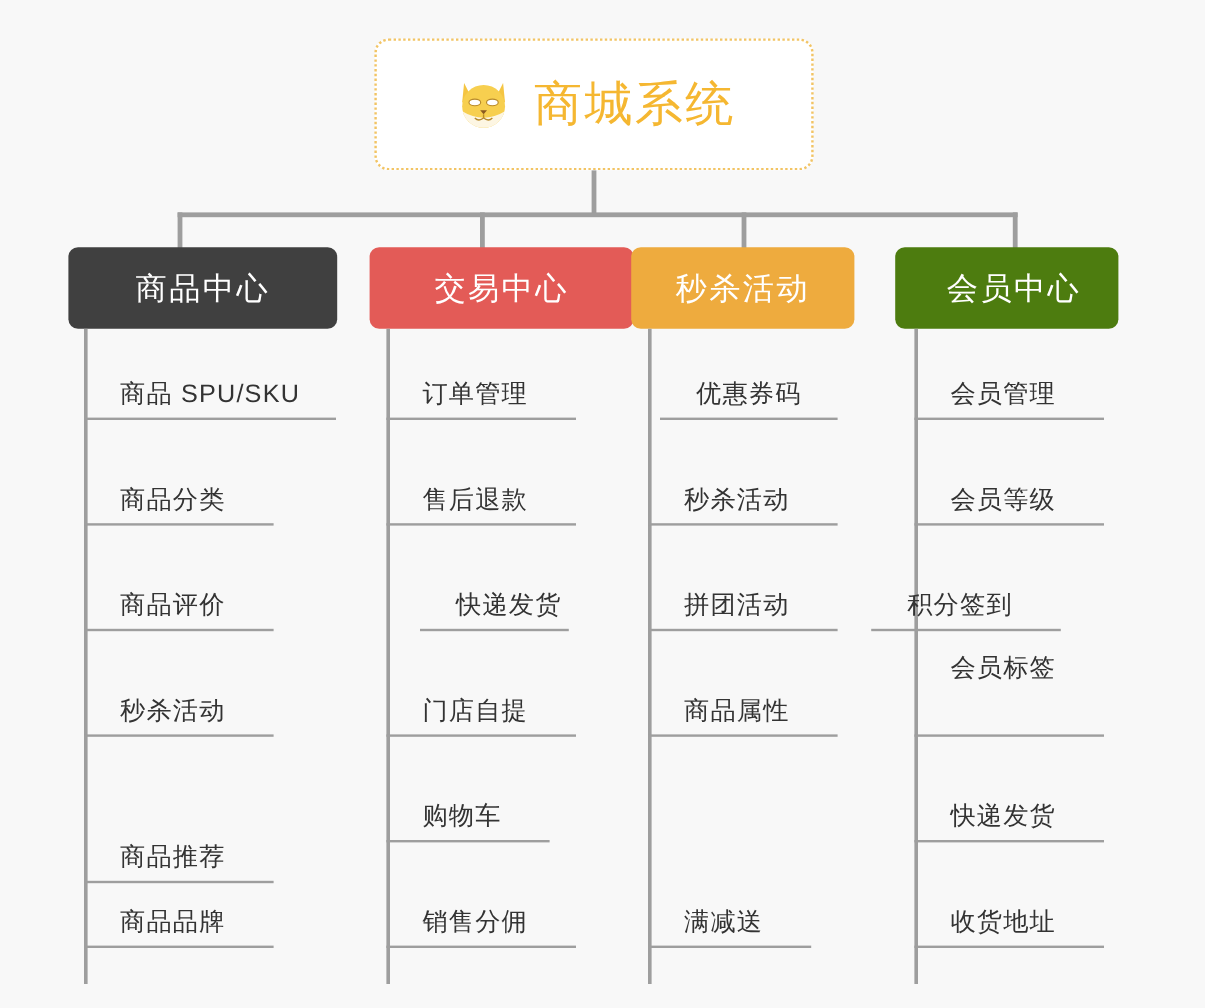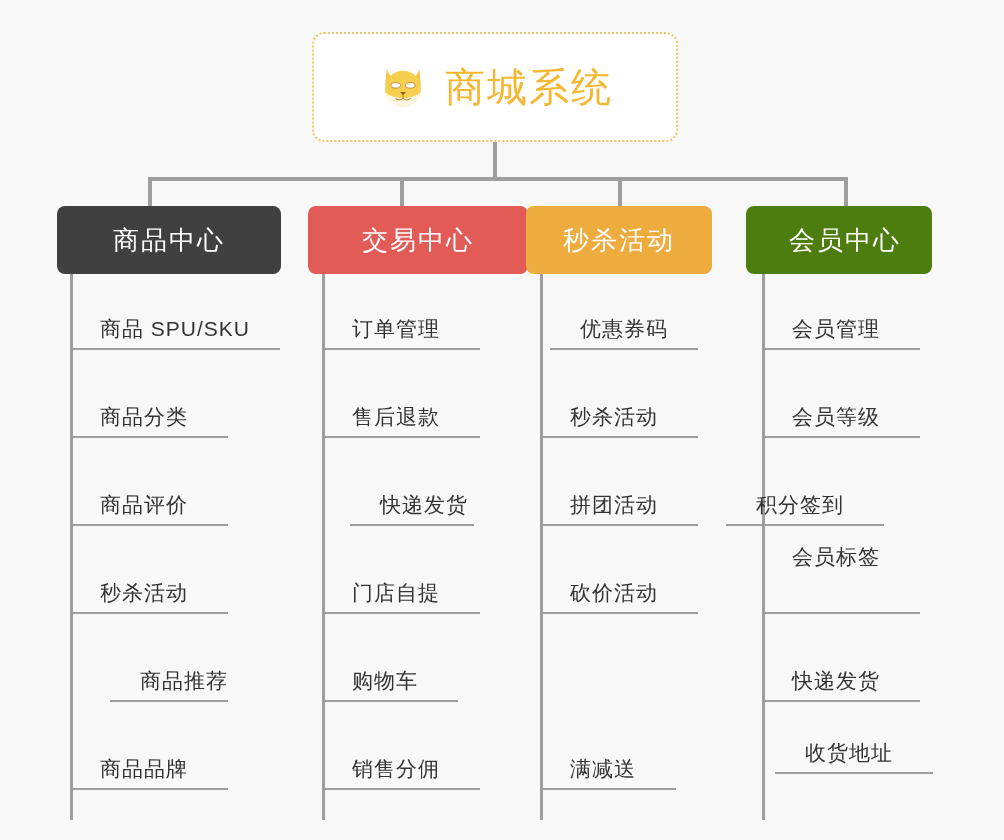--- a/index.html
+++ b/index.html
@@ -150,21 +150,21 @@
     <div class="leaf-rule"></div>
   </div>
   <div class="leaf" style="left:70px; top:438px; width:158px;">
     <div class="leaf-text">商品评价</div>
     <div class="leaf-rule"></div>
   </div>
   <div class="leaf" style="left:70px; top:526px; width:158px;">
     <div class="leaf-text">秒杀活动</div>
     <div class="leaf-rule"></div>
   </div>
-  <div class="leaf" style="left:70px; top:614px; width:158px;padding-left:40px;">
+  <div class="leaf" style="left:70px; top:648px; width:158px;">
     <div class="leaf-text">商品推荐</div>
     <div class="leaf-rule"></div>
   </div>
   <div class="leaf" style="left:70px; top:702px; width:158px;">
     <div class="leaf-text">商品品牌</div>
     <div class="leaf-rule"></div>
   </div>
 
   <div class="cat-box" style="left: 308px; top: 206px; width: 220px; background: rgb(227, 91, 87);">
     <span class="cat-label">交易中心</span>
@@ -207,21 +207,21 @@
   </div>
   <div class="leaf" style="left:540px; top:350px; width:158px;">
     <div class="leaf-text">秒杀活动</div>
     <div class="leaf-rule"></div>
   </div>
   <div class="leaf" style="left:540px; top:438px; width:158px;">
     <div class="leaf-text">拼团活动</div>
     <div class="leaf-rule"></div>
   </div>
   <div class="leaf" style="left:540px; top:526px; width:158px;">
-    <div class="leaf-text">砍价活动</div>
+    <div class="leaf-text">商品属性</div>
     <div class="leaf-rule"></div>
   </div>
   <div class="leaf" style="left:540px; top:702px; width:136px;">
     <div class="leaf-text">满减送</div>
     <div class="leaf-rule"></div>
   </div>
 
   <div class="cat-box" style="left: 746px; top: 206px; width: 186px; background: #4d7c0f; padding-left: 12px;">
     <span class="cat-label">会员中心</span>
   </div>
@@ -240,18 +240,18 @@
     <div class="leaf-rule"></div>
   </div>
   <div class="leaf" style="left:762px; top:526px; width:158px;gap:36px;">
     <div class="leaf-text">会员标签</div>
     <div class="leaf-rule"></div>
   </div>
   <div class="leaf" style="left:762px; top:614px; width:158px;">
     <div class="leaf-text">快递发货</div>
     <div class="leaf-rule"></div>
   </div>
-  <div class="leaf" style="left:762px; top:686px; width:158px;margin-left:13px;">
+  <div class="leaf" style="left:762px; top:702px; width:158px;">
     <div class="leaf-text">收货地址</div>
     <div class="leaf-rule"></div>
   </div>
 
 </div>
 
 </body></html>

